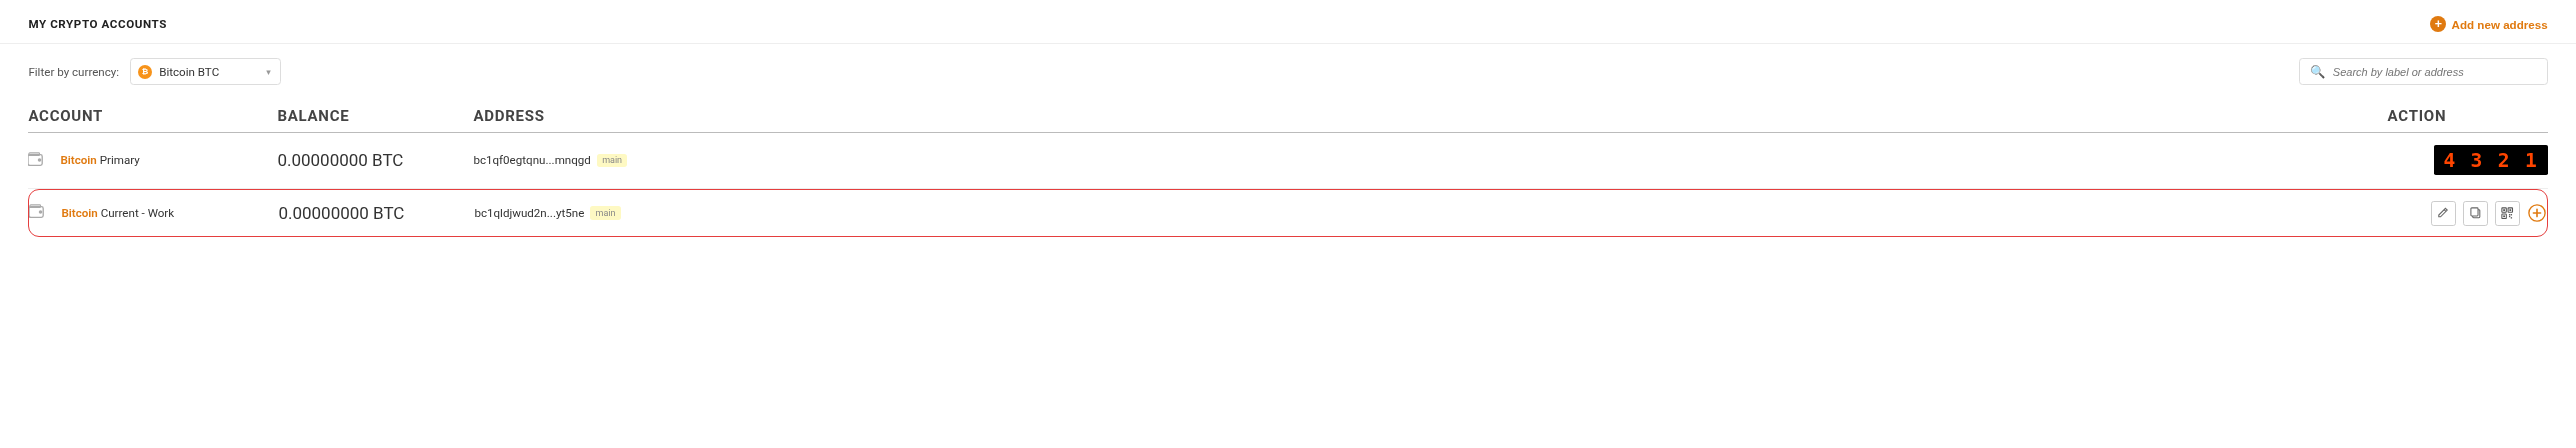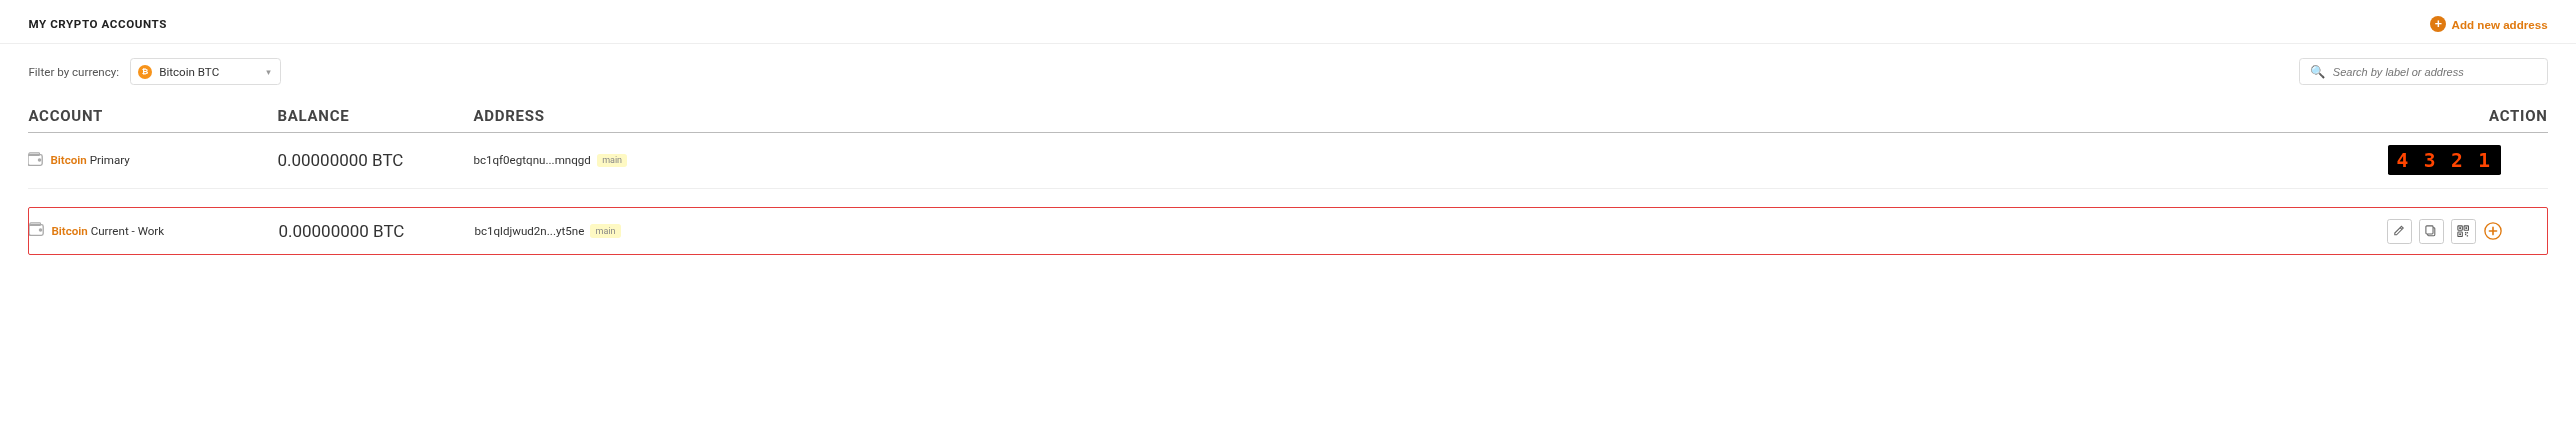--- a/index.html
+++ b/index.html
@@ -134,39 +134,38 @@
       border-bottom: 1.8px solid #bbb;
     }
     .col-header {
       font-size: 15px;
       font-weight: 700;
       color: #444;
       letter-spacing: 0.05em;
       text-transform: uppercase;
     }
     .col-header.action {
-      text-align: right;
     }
     .table-row {
       display: grid;
       grid-template-columns: 249px 196px 1fr 160px;
       padding: 12.4px 0;
       border-bottom: 0.9px solid #eee;
       align-items: center;
     }
     .table-row.highlighted {
       border: 1.8px solid #e53e3e;
-      border-radius: 2px;
+      border-radius: 11px;
       padding: 10.7px 0;
-      margin: 18px 0;
+      margin: 0 0;
     }
     .account-cell {
       display: flex;
       align-items: center;
-      gap: 6px;
+      gap: 16px;
     }
     .wallet-icon {
       color: #aaa;
       font-size: 14.2px;
     }
     .account-name {
       font-size: 11.6px;
       color: #333;
     }
     .account-name .bitcoin-link {
@@ -187,21 +186,21 @@
     .address-badge {
       background: #fef9c3;
       color: #888;
       font-size: 9px;
       padding: 1.8px 5.3px;
       border-radius: 2.7px;
     }
     .action-cell {
       display: flex;
       align-items: center;
-      justify-content: flex-start;
+      justify-content: flex-end;
       gap: 7.1px;
     }
     .action-number-box {
       background: #000;
       color: #ff4500;
       font-size: 19.6px;
       font-weight: 700;
       padding: 3.6px 9px;
       border-radius: 1.8px;
       letter-spacing: 1.8px;

